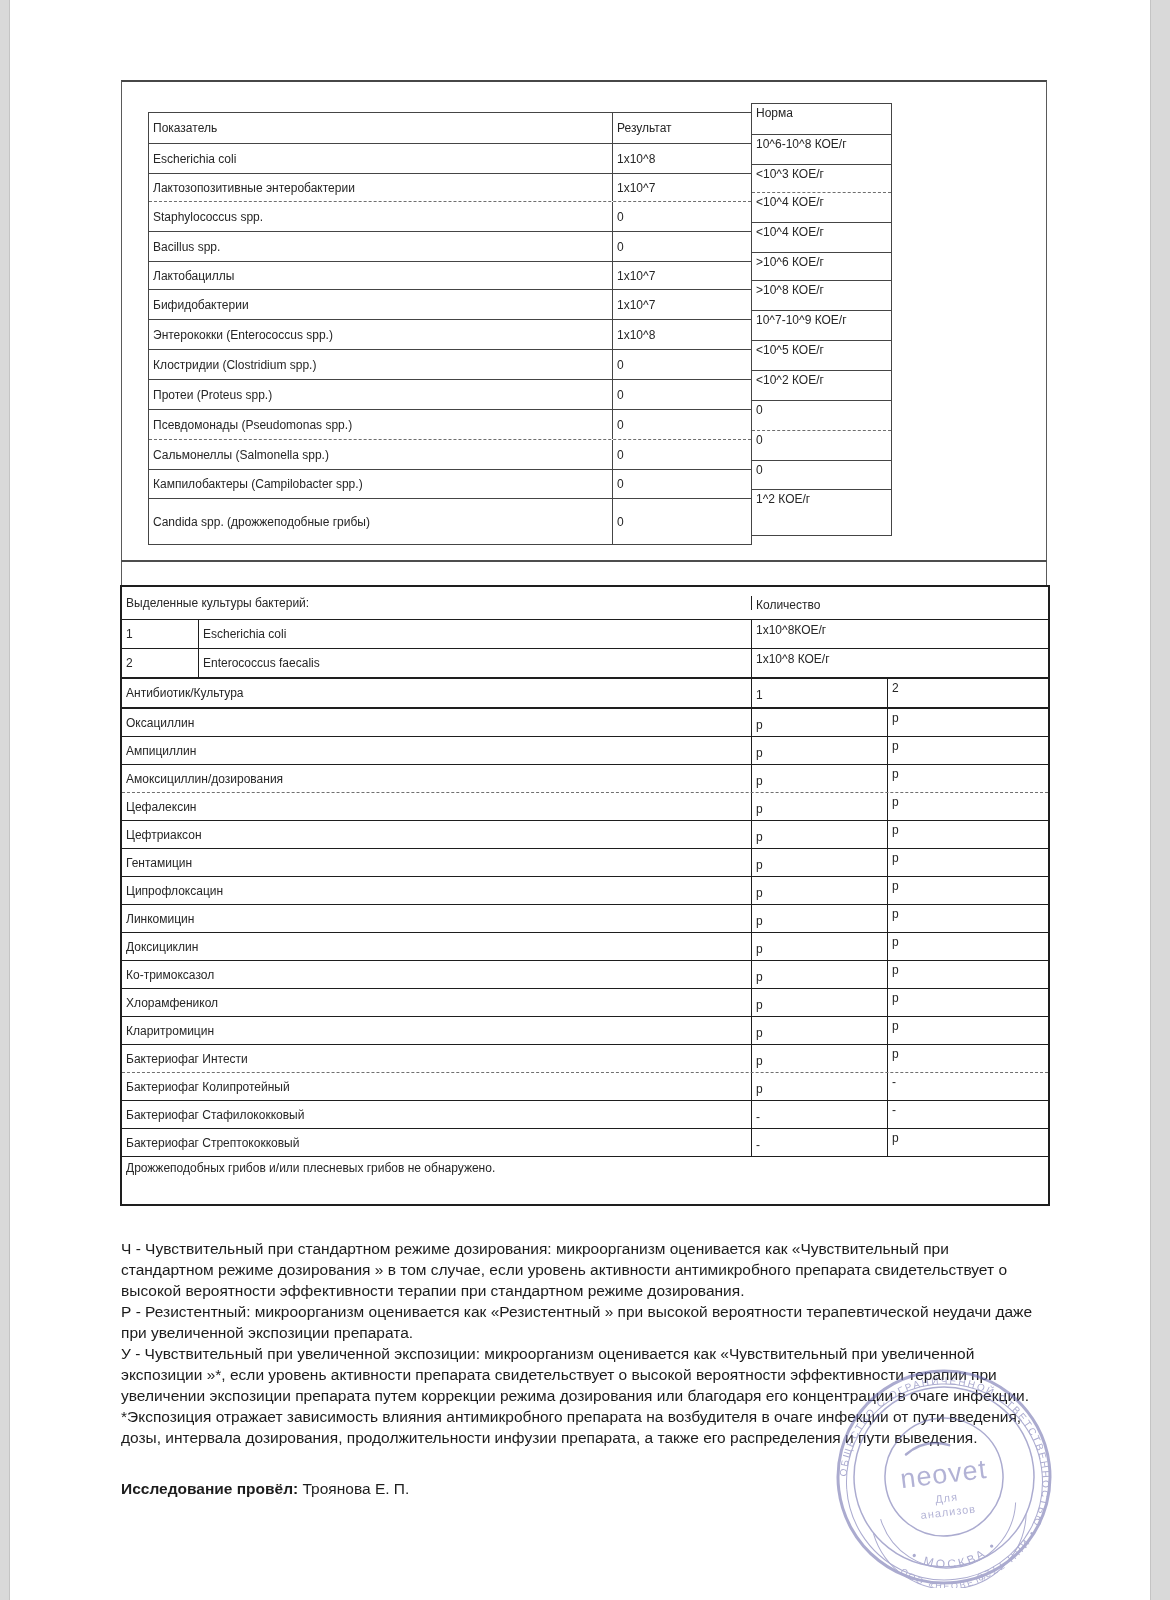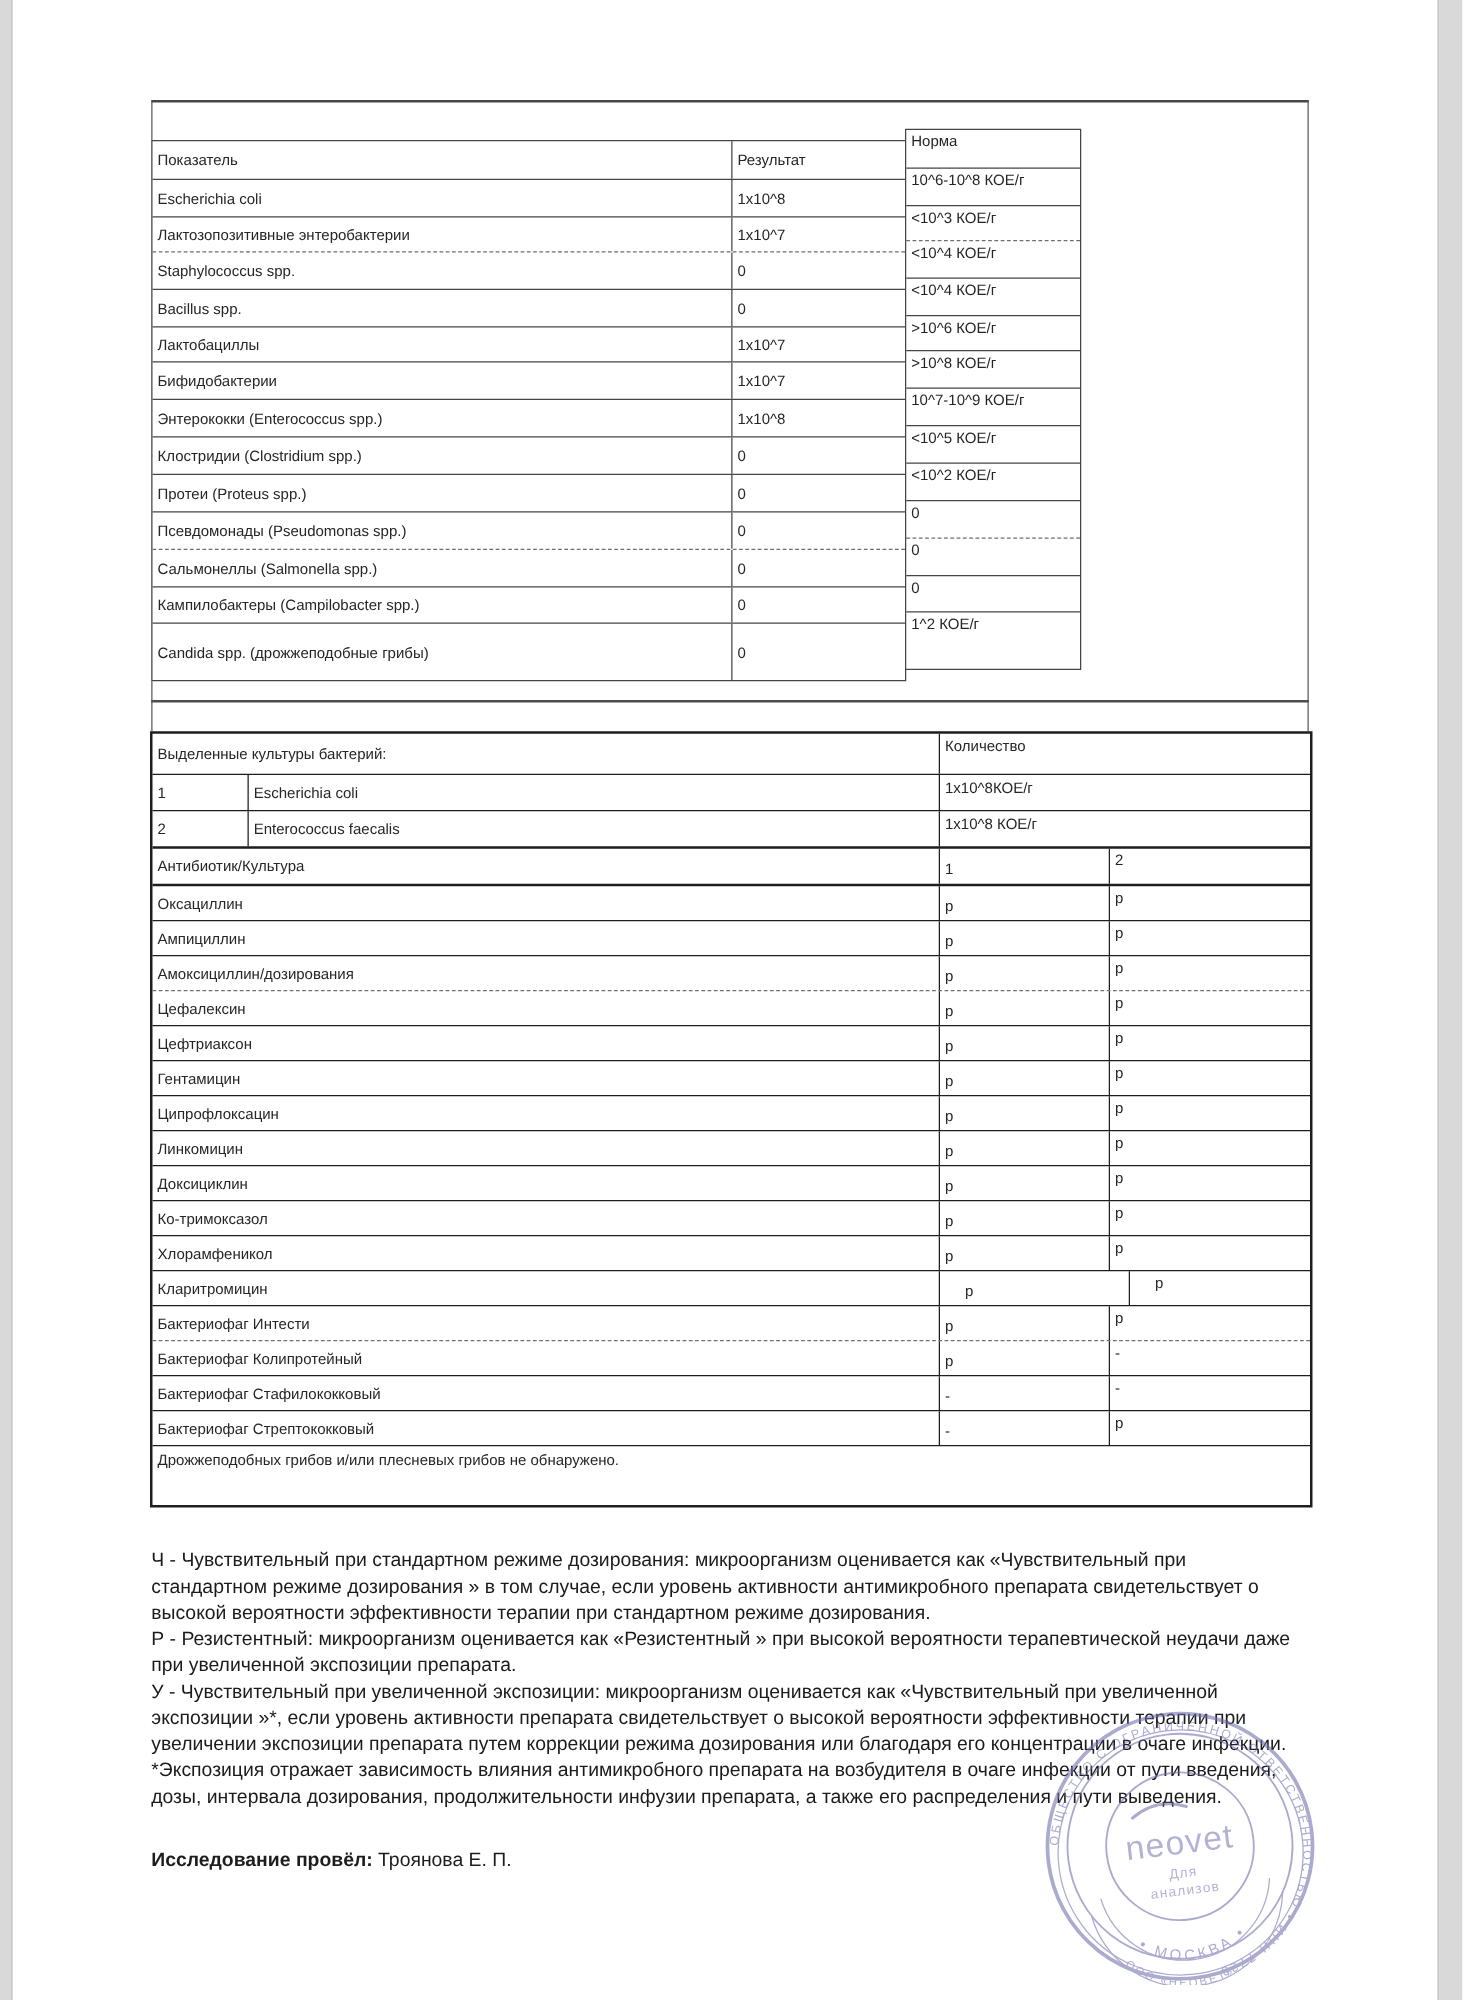--- a/index.html
+++ b/index.html
@@ -7,21 +7,21 @@
        font-family:"Liberation Sans","DejaVu Sans",sans-serif;color:#1d1d1d;}
   .edge{position:absolute;top:0;bottom:0;background:#d9d9d9;}
   .edge.left{left:0;width:9px;border-right:1px solid #c4c4c4;}
   .edge.right{right:0;width:19px;border-left:1px solid #c4c4c4;}
 
   .outer-box{position:absolute;left:121px;top:80px;width:926px;height:1124px;
              box-sizing:border-box;border:1px solid #5a5a5a;border-top:2px solid #474747;}
 
   
   .t1-wrap{position:absolute;left:-1px;top:30px;display:flex;align-items:flex-start;}
-  .t1-left{width:604px;box-sizing:border-box;border:1px solid #454545;background:#fff;}
+  .t1-left{width:604px;box-sizing:border-box;border:1px solid #454545;background:#fff;margin-left:27px;}
   .t1-row{display:flex;box-sizing:border-box;border-bottom:1px solid #454545;}
   .t1-row:last-child{border-bottom:none;}
   .t1-row.dashed{border-bottom-style:dashed;border-bottom-color:#6e6e6e;}
   .t1c-name{width:464px;box-sizing:border-box;border-right:1px solid #454545;
             display:flex;align-items:center;padding:0 0 0 4px;}
   .t1c-res{flex:1;display:flex;align-items:center;padding-left:4px;}
   .t1-norm{width:141px;margin-left:-1px;margin-top:-9px;box-sizing:border-box;
            border:1px solid #454545;background:#fff;}
   .t1n-cell{box-sizing:border-box;border-bottom:1px solid #454545;
             padding:2px 0 0 4px;}
@@ -136,21 +136,21 @@
         <div class="t1n-cell" style="height: 30px;">&lt;10^5 КОЕ/г</div>
         <div class="t1n-cell" style="height: 30px;">&lt;10^2 КОЕ/г</div>
         <div class="t1n-cell dashed" style="height: 30px;">0</div>
         <div class="t1n-cell" style="height: 30px;">0</div>
         <div class="t1n-cell" style="height: 29px;">0</div>
         <div class="t1n-cell" style="height: 45px;">1^2 КОЕ/г</div>
       </div>
   </div>
   <div class="section-divider"></div>
   <div class="t2" id="t2">
-      <div class="t2-row" style="height: 33px;">
+      <div class="t2-row" style="height: 33px; align-items: center;">
         <div class="t2c t2c-label">Выделенные культуры бактерий:</div>
         <div class="t2c t2c-qty">Количество</div>
       </div>
       <div class="t2-row" style="height: 29px;">
         <div class="t2c t2c-num">1</div>
         <div class="t2c t2c-name">Escherichia coli</div>
         <div class="t2c t2c-qty">1x10^8КОЕ/г</div>
       </div>
       <div class="t2-row thick" style="height: 30px;">
         <div class="t2c t2c-num">2</div>
@@ -210,21 +210,21 @@
       <div class="t2-row" style="height: 28px;">
         <div class="t2c t2c-label">Ко-тримоксазол</div>
         <div class="t2c t2c-v1">р</div>
         <div class="t2c t2c-v2">р</div>
       </div>
       <div class="t2-row" style="height: 28px;">
         <div class="t2c t2c-label">Хлорамфеникол</div>
         <div class="t2c t2c-v1">р</div>
         <div class="t2c t2c-v2">р</div>
       </div>
-      <div class="t2-row" style="height: 28px; gap: 16px;">
+      <div class="t2-row" style="height: 28px;">
         <div class="t2c t2c-label">Кларитромицин</div>
         <div class="t2c t2c-v1">р</div>
         <div class="t2c t2c-v2">р</div>
       </div>
       <div class="t2-row dashed" style="height: 28px;">
         <div class="t2c t2c-label">Бактериофаг Интести</div>
         <div class="t2c t2c-v1">р</div>
         <div class="t2c t2c-v2">р</div>
       </div>
       <div class="t2-row" style="height: 28px;">

